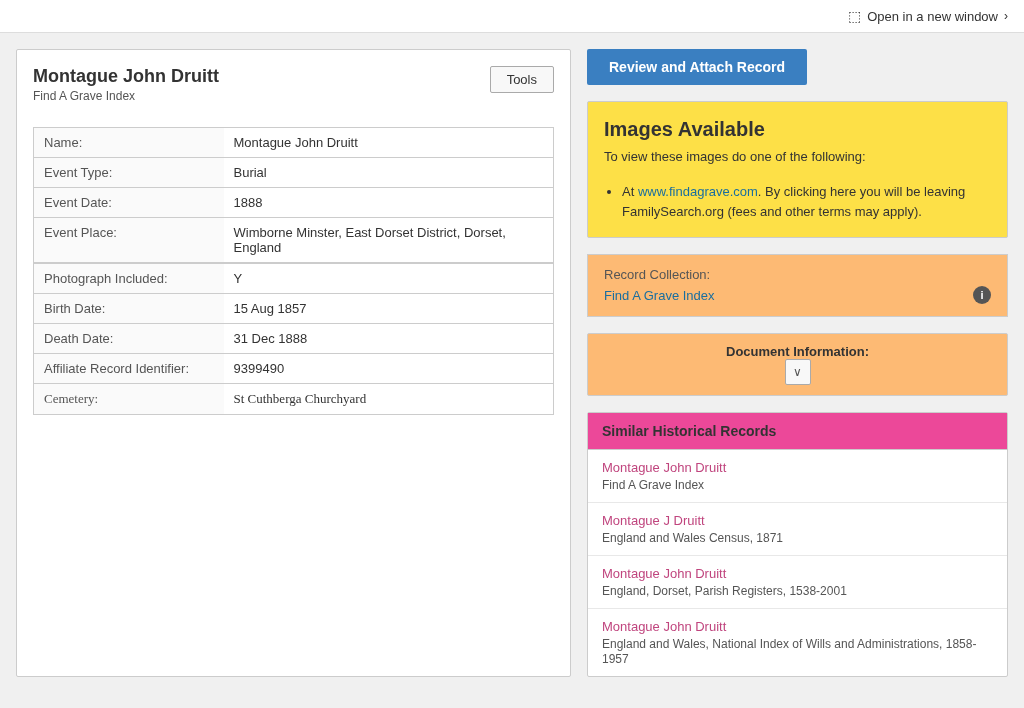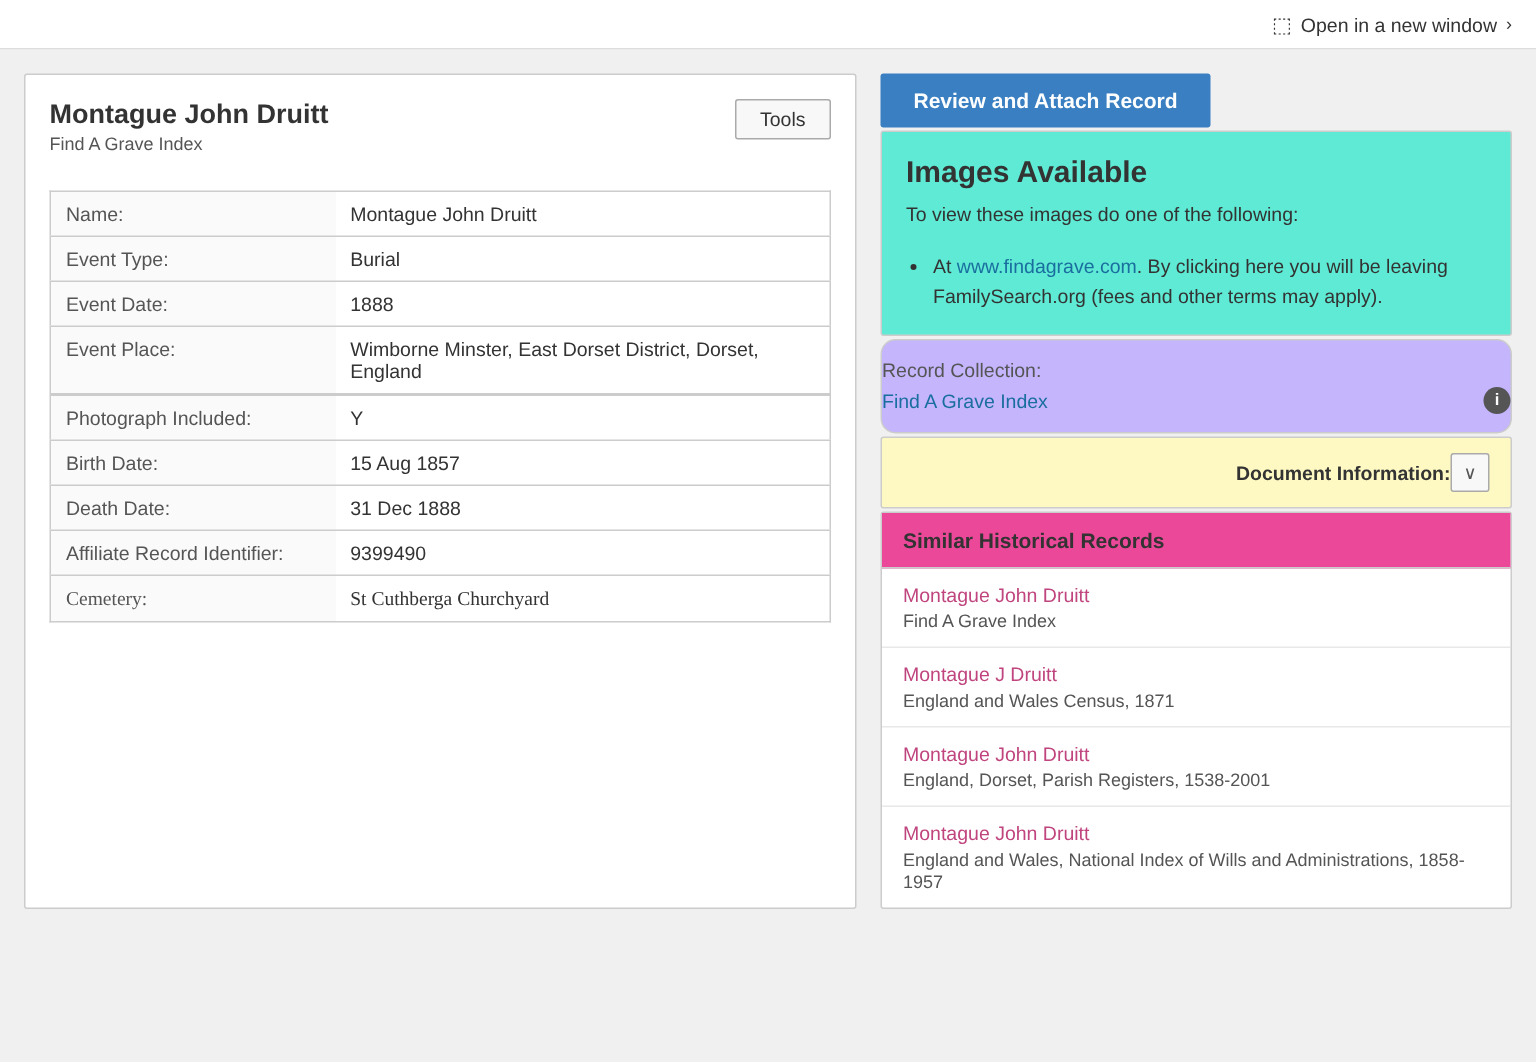--- a/index.html
+++ b/index.html
@@ -112,37 +112,37 @@
 
     .record-table tr:nth-child(5) {
       border-top: 2px solid #ccc;
     }
 
     .right-panel {
       flex: 1;
       padding: 0 0 0 16px;
       display: flex;
       flex-direction: column;
-      gap: 2px;
+      gap: 16px;
     }
 
     .review-button {
       background: #3a7fc1;
       color: #fff;
       border: none;
       padding: 10px 22px;
       font-size: 14px;
       font-weight: bold;
       cursor: pointer;
       border-radius: 2px;
       align-self: flex-start;
     }
 
     .images-card {
-      background: #5eead4;
+      background: #fde047;
       border: 1px solid #ccc;
       border-radius: 2px;
       padding: 16px;
     }
 
     .images-title {
       font-size: 20px;
       font-weight: bold;
       color: #333;
       margin-bottom: 8px;
@@ -164,24 +164,24 @@
       color: #333;
       line-height: 1.5;
     }
 
     .images-list a {
       color: #1a6e9f;
       text-decoration: none;
     }
 
     .record-collection-card {
-      background: #c4b5fd;
-      border: 1px solid #ccc;
-      border-radius: 10px;
-      padding: 12px 0;
+      background: #fdba74;
+      border: 1px solid #ccc;
+      border-radius: 0;
+      padding: 12px 16px;
     }
 
     .record-collection-label {
       font-size: 13px;
       color: #555;
       margin-bottom: 4px;
     }
 
     .collection-row {
       display: flex;
@@ -203,27 +203,28 @@
       border-radius: 50%;
       display: flex;
       align-items: center;
       justify-content: center;
       font-size: 11px;
       font-weight: bold;
       cursor: pointer;
     }
 
     .document-info-bar {
-      background: #fef9c3;
+      background: #fdba74;
       border: 1px solid #ccc;
       border-radius: 2px;
       padding: 10px 14px;
       display: flex;
-      justify-content: flex-end;
-      align-items: center;
+      justify-content: space-between;
+      align-items: center;
+      flex-direction: column;
     }
 
     .document-info-label {
       font-size: 13px;
       font-weight: bold;
       color: #333;
     }
 
     .chevron-down-button {
       width: 26px;

